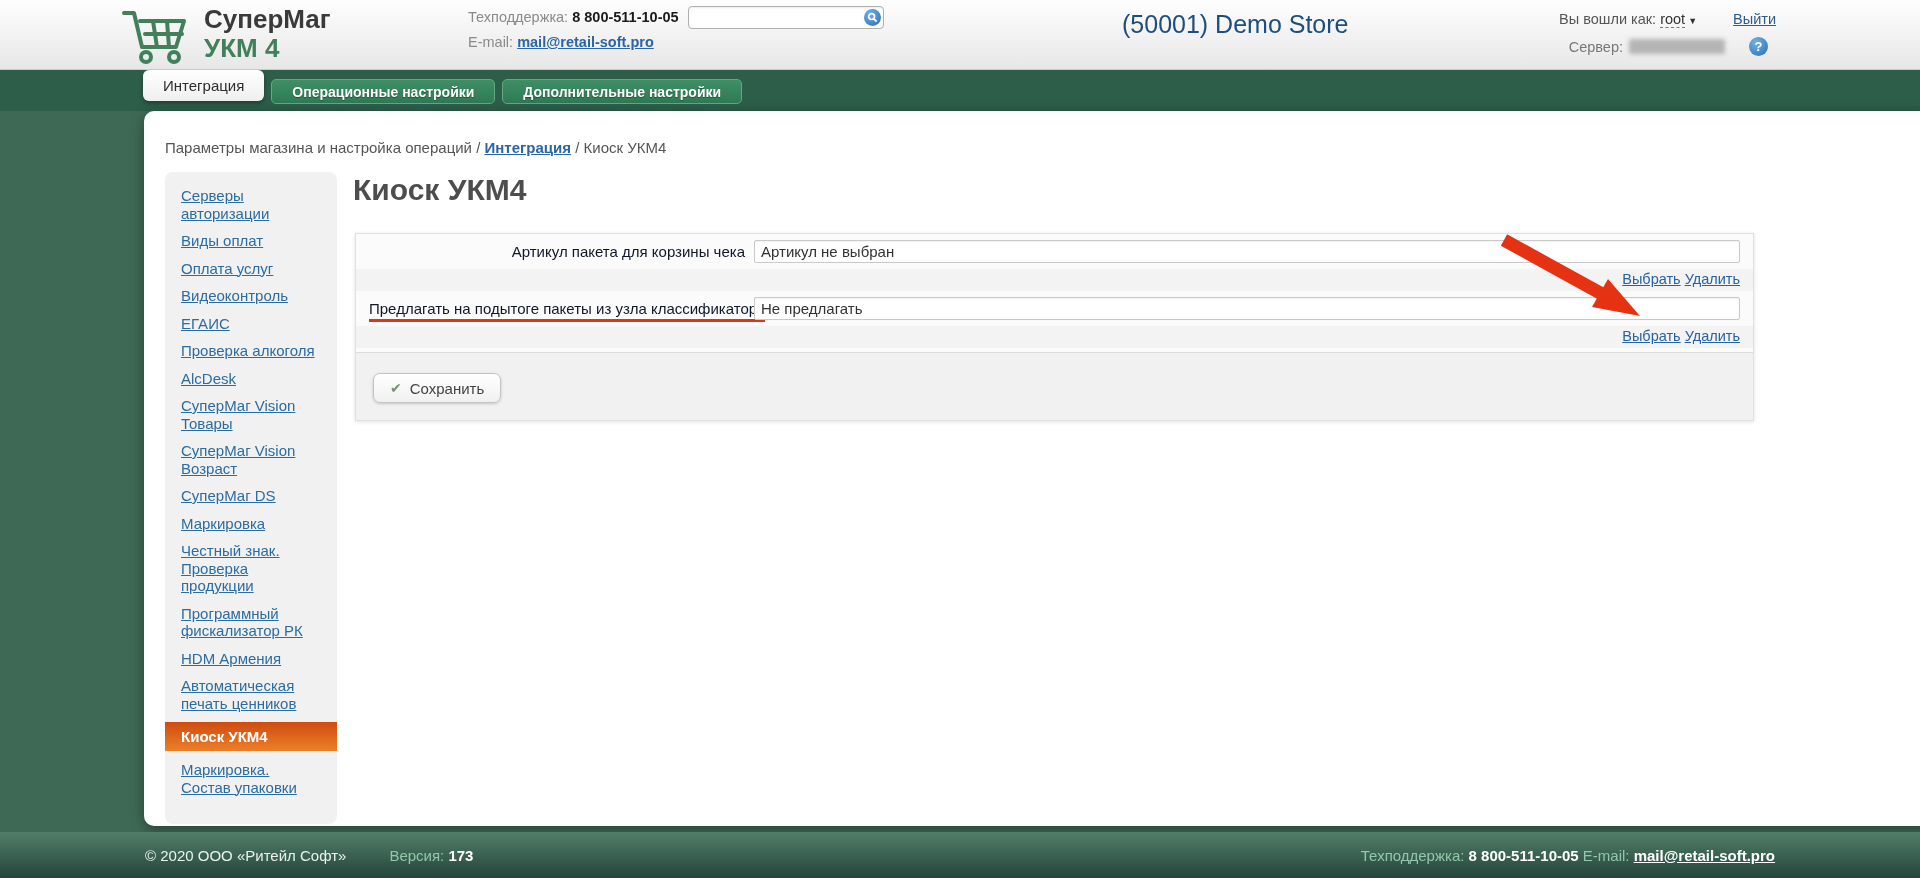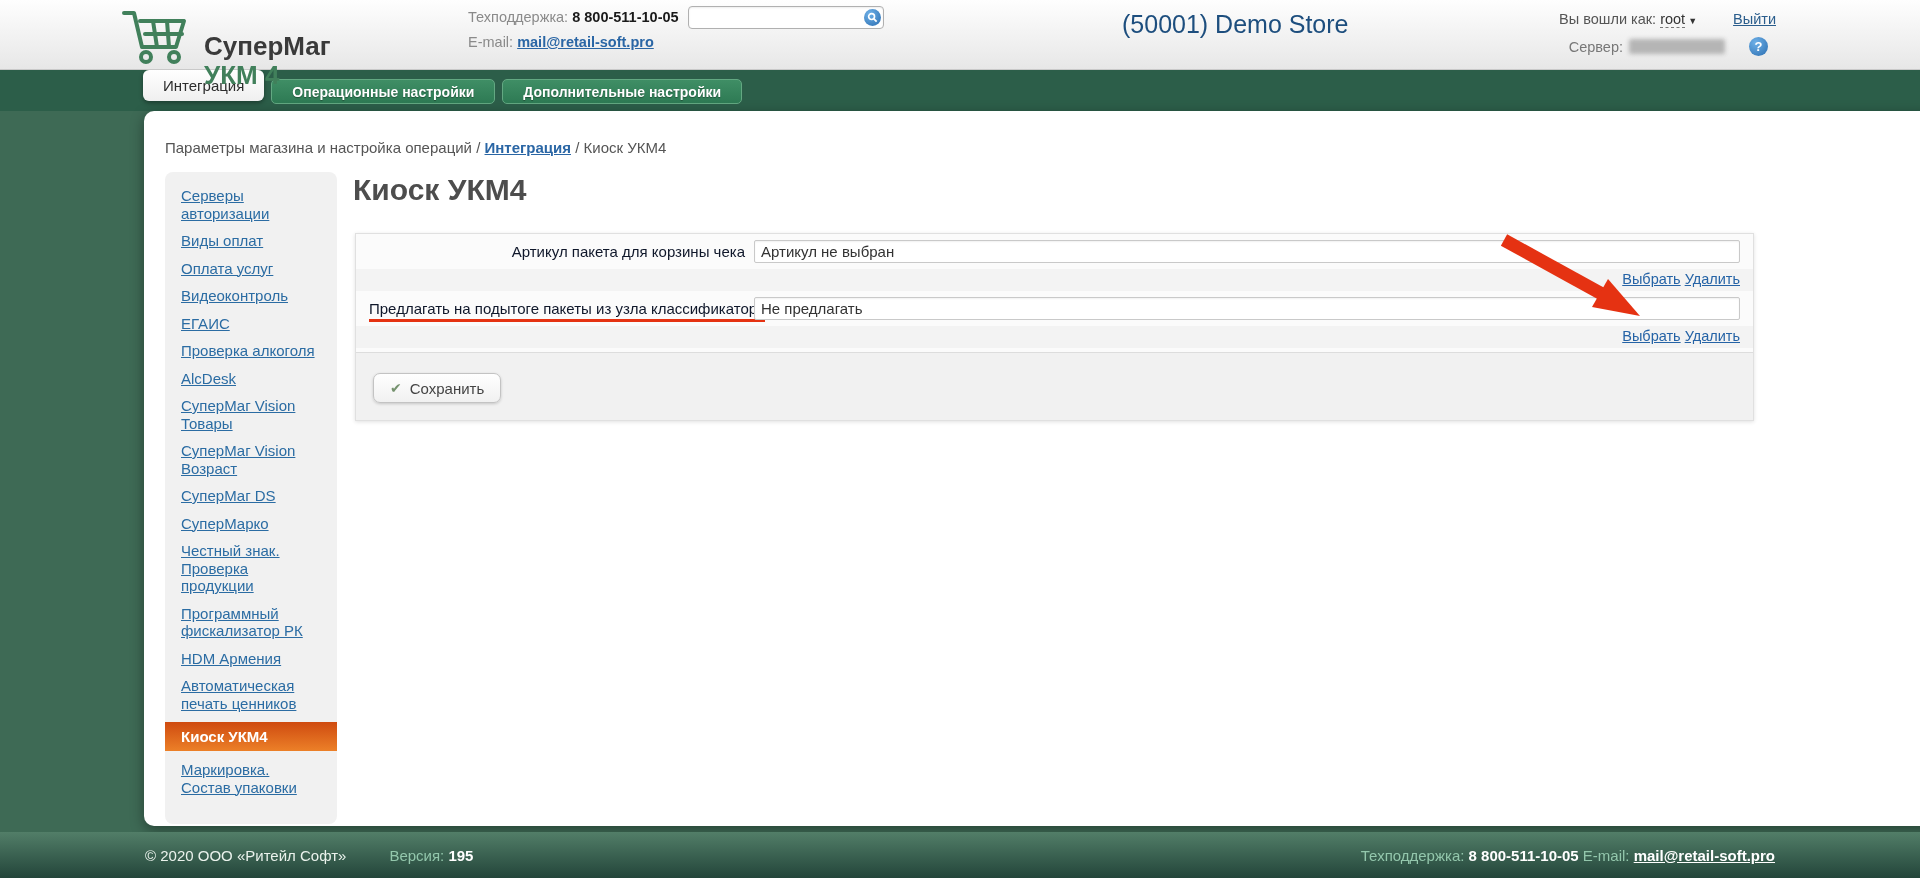--- a/index.html
+++ b/index.html
@@ -11,21 +11,21 @@
     overflow: hidden;
   }
   
   .header {
     position:absolute; top:0; left:0; width:1920px; height:70px;
     background: linear-gradient(#fefefe, #e7e7e7);
     border-bottom: 1px solid #c9c9c9;
     z-index: 5;
   }
   .logo-cart { position:absolute; left:118px; top:7px; }
-  .logo-text { position:absolute; left:204px; top:5px; line-height:29px; font-weight:bold; font-size:26px; color:#3a3a3a;margin-top:27px; }
+  .logo-text { position:absolute; left:204px; top:5px; line-height:29px; font-weight:bold; font-size:26px; color:#3a3a3a; }
   .logo-text .l2 { color:#41805b; }
   .hdr-support { position:absolute; left:468px; top:9px; font-size:14.5px; color:#8a8a8a; }
   .hdr-support .row { margin-bottom:9px; }
   .hdr-support b { color:#1a1a1a; }
   .hdr-support a { color:#2a66a5; font-weight:bold; text-decoration:underline; }
   .searchbox {
     position:absolute; left:688px; top:6px; width:196px; height:23px;
     background:#fff; border:1px solid #b0b0b0; border-radius:4px;
     box-shadow: inset 0 1px 2px rgba(0,0,0,.08);
   }
@@ -197,21 +197,21 @@
       <a class="side-item">Серверы авторизации</a>
       <a class="side-item">Виды оплат</a>
       <a class="side-item">Оплата услуг</a>
       <a class="side-item">Видеоконтроль</a>
       <a class="side-item">ЕГАИС</a>
       <a class="side-item">Проверка алкоголя</a>
       <a class="side-item">AlcDesk</a>
       <a class="side-item">СуперМаг Vision Товары</a>
       <a class="side-item">СуперМаг Vision Возраст</a>
       <a class="side-item">СуперМаг DS</a>
-      <a class="side-item">СуперМарко</a>
+      <a class="side-item">Маркировка</a>
       <a class="side-item">Честный знак. Проверка продукции</a>
       <a class="side-item">Программный фискализатор РК</a>
       <a class="side-item">HDM Армения</a>
       <a class="side-item">Автоматическая печать ценников</a>
       <div class="side-item-active">Киоск УКМ4</div>
       <a class="side-item">Маркировка. Состав упаковки</a>
     </div>
   <div class="page-title">Киоск УКМ4</div>
   <div class="form-panel">
     <div class="input-band">
@@ -241,21 +241,21 @@
 
 <svg class="arrow" width="200" height="110" viewBox="0 0 200 110">
   <line x1="34" y1="20" x2="132" y2="74" stroke="#e53212" stroke-width="13"></line>
   <polygon points="170,96 122,87 138,59" fill="#e53212"></polygon>
 </svg>
 
 <div class="footer">
   <span>© 2020 ООО «Ритейл Софт»</span>
   <span class="ver">
     <span>Версия:</span>
-    <b>195</b>
+    <b>173</b>
   </span>
   <span class="right">
     <span>Техподдержка:</span>
     <b>8 800-511-10-05</b>
     <span>E-mail:</span>
     <a>mail@retail-soft.pro</a>
   </span>
 </div>
 
 </body></html>

